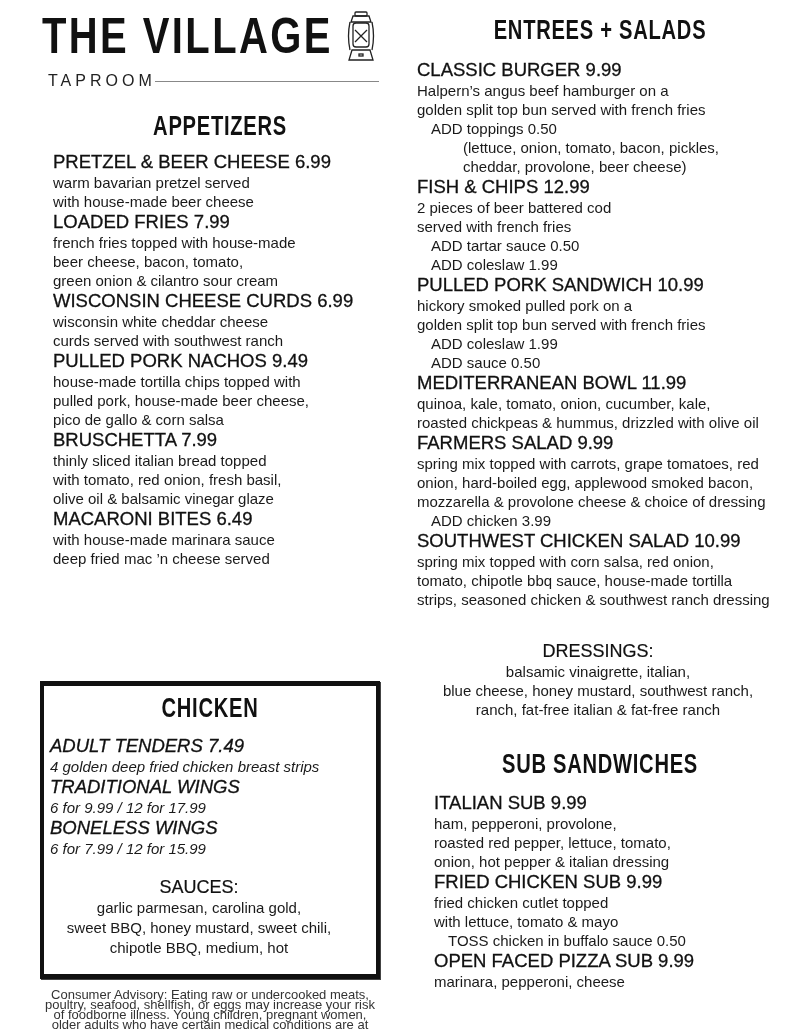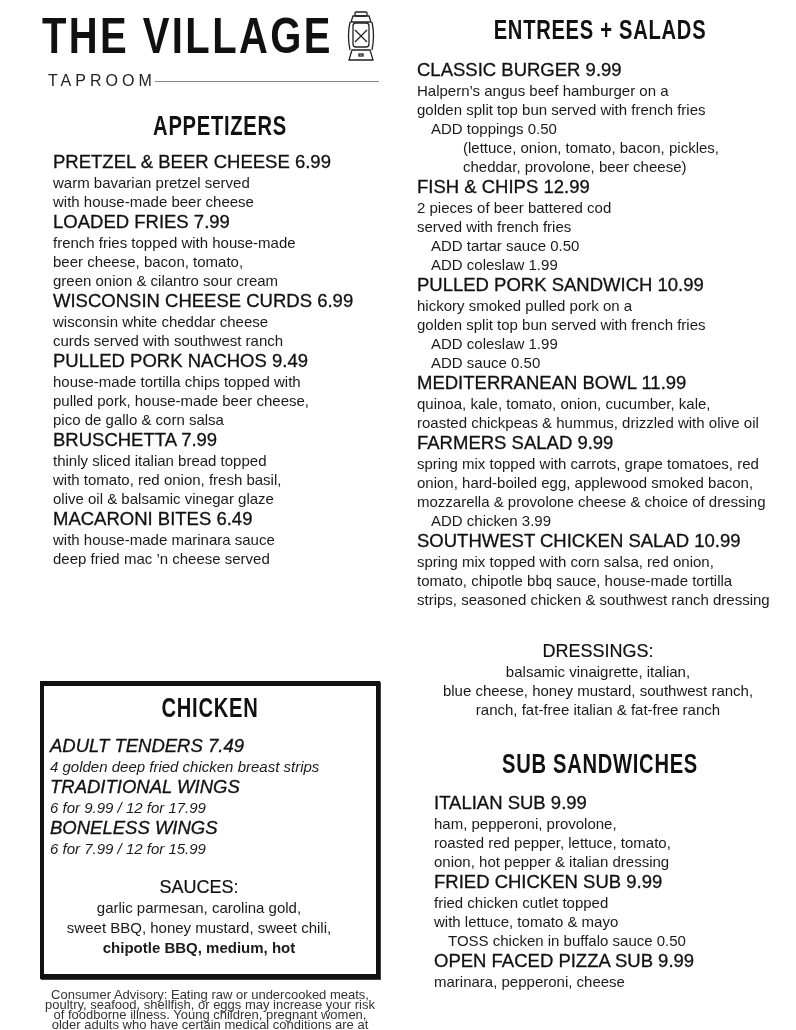--- a/index.html
+++ b/index.html
@@ -113,21 +113,21 @@
   </div>
   <div>
     <div class="item-name">BONELESS WINGS</div>
     <div class="item-desc">6 for 7.99 / 12 for 15.99</div>
   </div>
 </div>
 <div class="col center-block" style="left:32px; top:876px; width:334px;">
   <div class="sub-heading">SAUCES:</div>
   <div class="item-desc" style="line-height:20px;">garlic parmesan, carolina gold,</div>
   <div class="item-desc" style="line-height:20px;">sweet BBQ, honey mustard, sweet chili,</div>
-  <div class="item-desc" style="line-height:20px;font-weight:bold;">chipotle BBQ, medium, hot</div>
+  <div class="item-desc" style="line-height:20px;">chipotle BBQ, medium, hot</div>
 </div>
 
 <div class="advisory">Consumer Advisory: Eating raw or undercooked meats, poultry, seafood, shellfish, or eggs may increase your risk of foodborne illness. Young children, pregnant women, older adults who have certain medical conditions are at greater risk. *Before purchasing food please ask staff about items offered for sale that may meet this criteria.</div>
 
 <div class="section-heading" style="left:440px; top:14px; width:320px;">ENTREES + SALADS</div>
 <div class="col" style="left:417px; top:59px;">
   <div>
     <div class="item-name">CLASSIC BURGER 9.99</div>
     <div class="item-desc">Halpern’s angus beef hamburger on a</div>
     <div class="item-desc">golden split top bun served with french fries</div>

